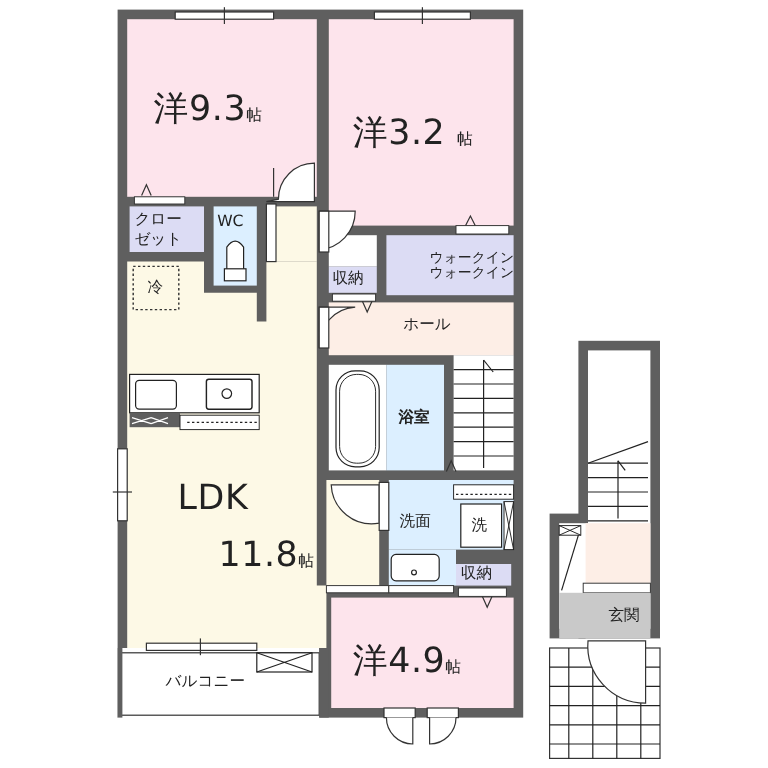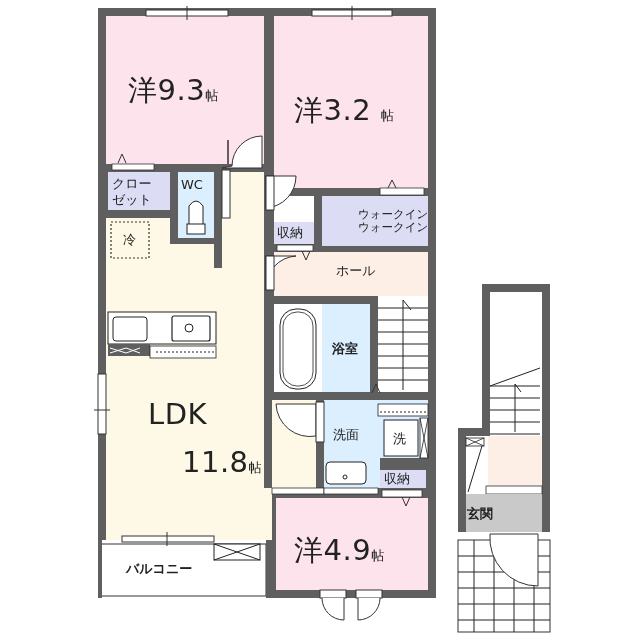--- a/index.html
+++ b/index.html
@@ -228,14 +228,14 @@
 <div class="lbl tiny" style="left:323px;top:208px;margin-left:35px;">
   <div>ウォークイン</div>
   <div>ウォークイン</div>
 </div>
 <div class="lbl small" style="left:277px;top:226px;">収納</div>
 <div class="lbl small" style="left:336px;top:264px;">ホール</div>
 <div class="lbl small" style="left:332px;top:342px;font-weight:bold;">浴室</div>
 <div class="lbl small" style="left:333px;top:428px;text-align:center;">洗面</div>
 <div class="lbl small" style="left:393px;top:432px;">洗</div>
 <div class="lbl small" style="left:384px;top:472px;">収納</div>
-<div class="lbl small" style="left:126px;top:562px;font-weight:bold;">バルコニー</div>
-<div class="lbl small" style="left:467px;top:507px;font-weight:bold;">玄関</div>
+<div class="lbl small" style="left:138px;top:562px;">バルコニー</div>
+<div class="lbl small" style="left:507px;top:507px;">玄関</div>
 
 </body></html>

